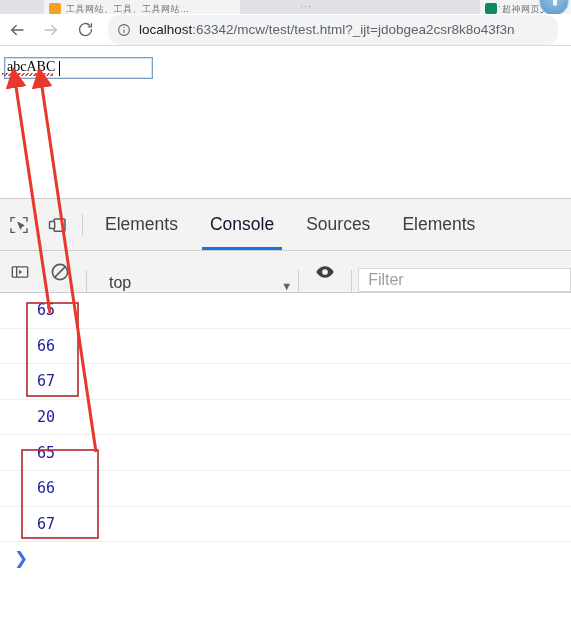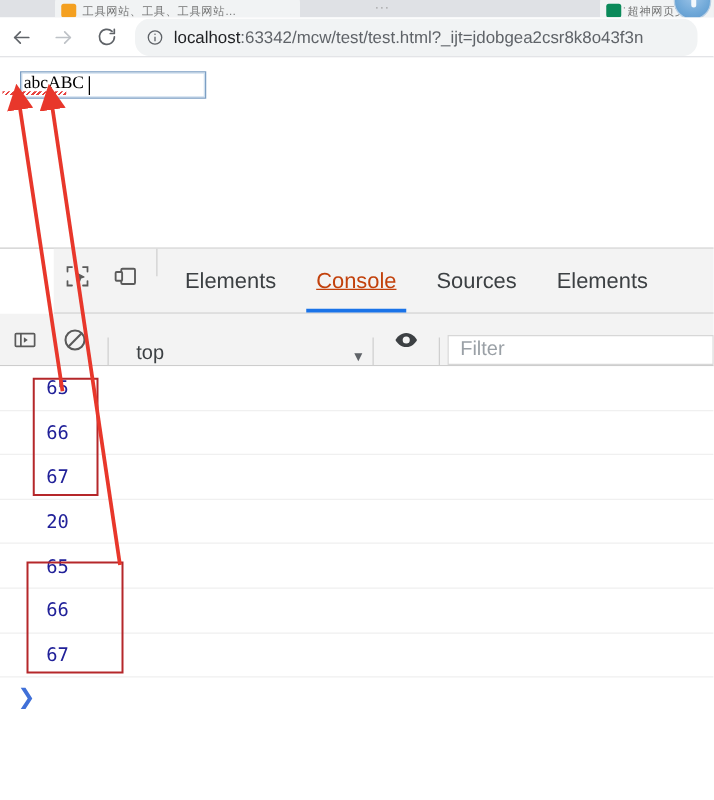--- a/index.html
+++ b/index.html
@@ -149,21 +149,21 @@
   
   .viewport {
     position: absolute;
     left: 0; top: 46px;
     width: 571px;
     height: 152px;
     background: #ffffff;
   }
   .text-input {
     position: absolute;
-    left: 16px; top: 11px;
+    left: 4px; top: 11px;
     width: 149px;
     height: 22px;
     border: 1px solid #7c9fc4;
     box-sizing: border-box;
     background: #ffffff;
     box-shadow: 0 0 0 1px #cfe0ef inset;
     display: flex;
     align-items: center;
     padding-left: 2px;
   }
@@ -204,23 +204,22 @@
     background: #ffffff;
     border-top: 1px solid #cdcdcd;
     box-sizing: border-box;
   }
   .dt-tabbar {
     position: relative;
     height: 52px;
     background: #f3f3f3;
     border-bottom: 1px solid #cdcdcd;
     display: flex;
-    align-items: flex-start;
-    box-sizing: border-box;
-    margin-left: 43px;
+    align-items: center;
+    box-sizing: border-box;
   }
   .dt-icon-btn {
     width: 38px; height: 44px;
     display: flex; align-items: center; justify-content: center;
     color: #5a5a5a;
     flex: 0 0 auto;
   }
   .dt-sep {
     width: 1px; height: 22px;
     background: #cfcfcf;
@@ -230,21 +229,21 @@
   .dt-tab {
     font-size: 17.5px;
     color: #3c4043;
     padding: 0 16px;
     height: 51px;
     line-height: 51px;
     position: relative;
     white-space: nowrap;
     flex: 0 0 auto;
   }
-  .dt-tab.active { color: #c2410c; text-decoration: underline; }
+  .dt-tab.active { color: #0f172a; }
   .dt-tab.active::after {
     content: "";
     position: absolute;
     left: 8px; right: 8px;
     bottom: 0;
     height: 3px;
     background: #1a73e8;
   }
 
   .dt-toolbar {

